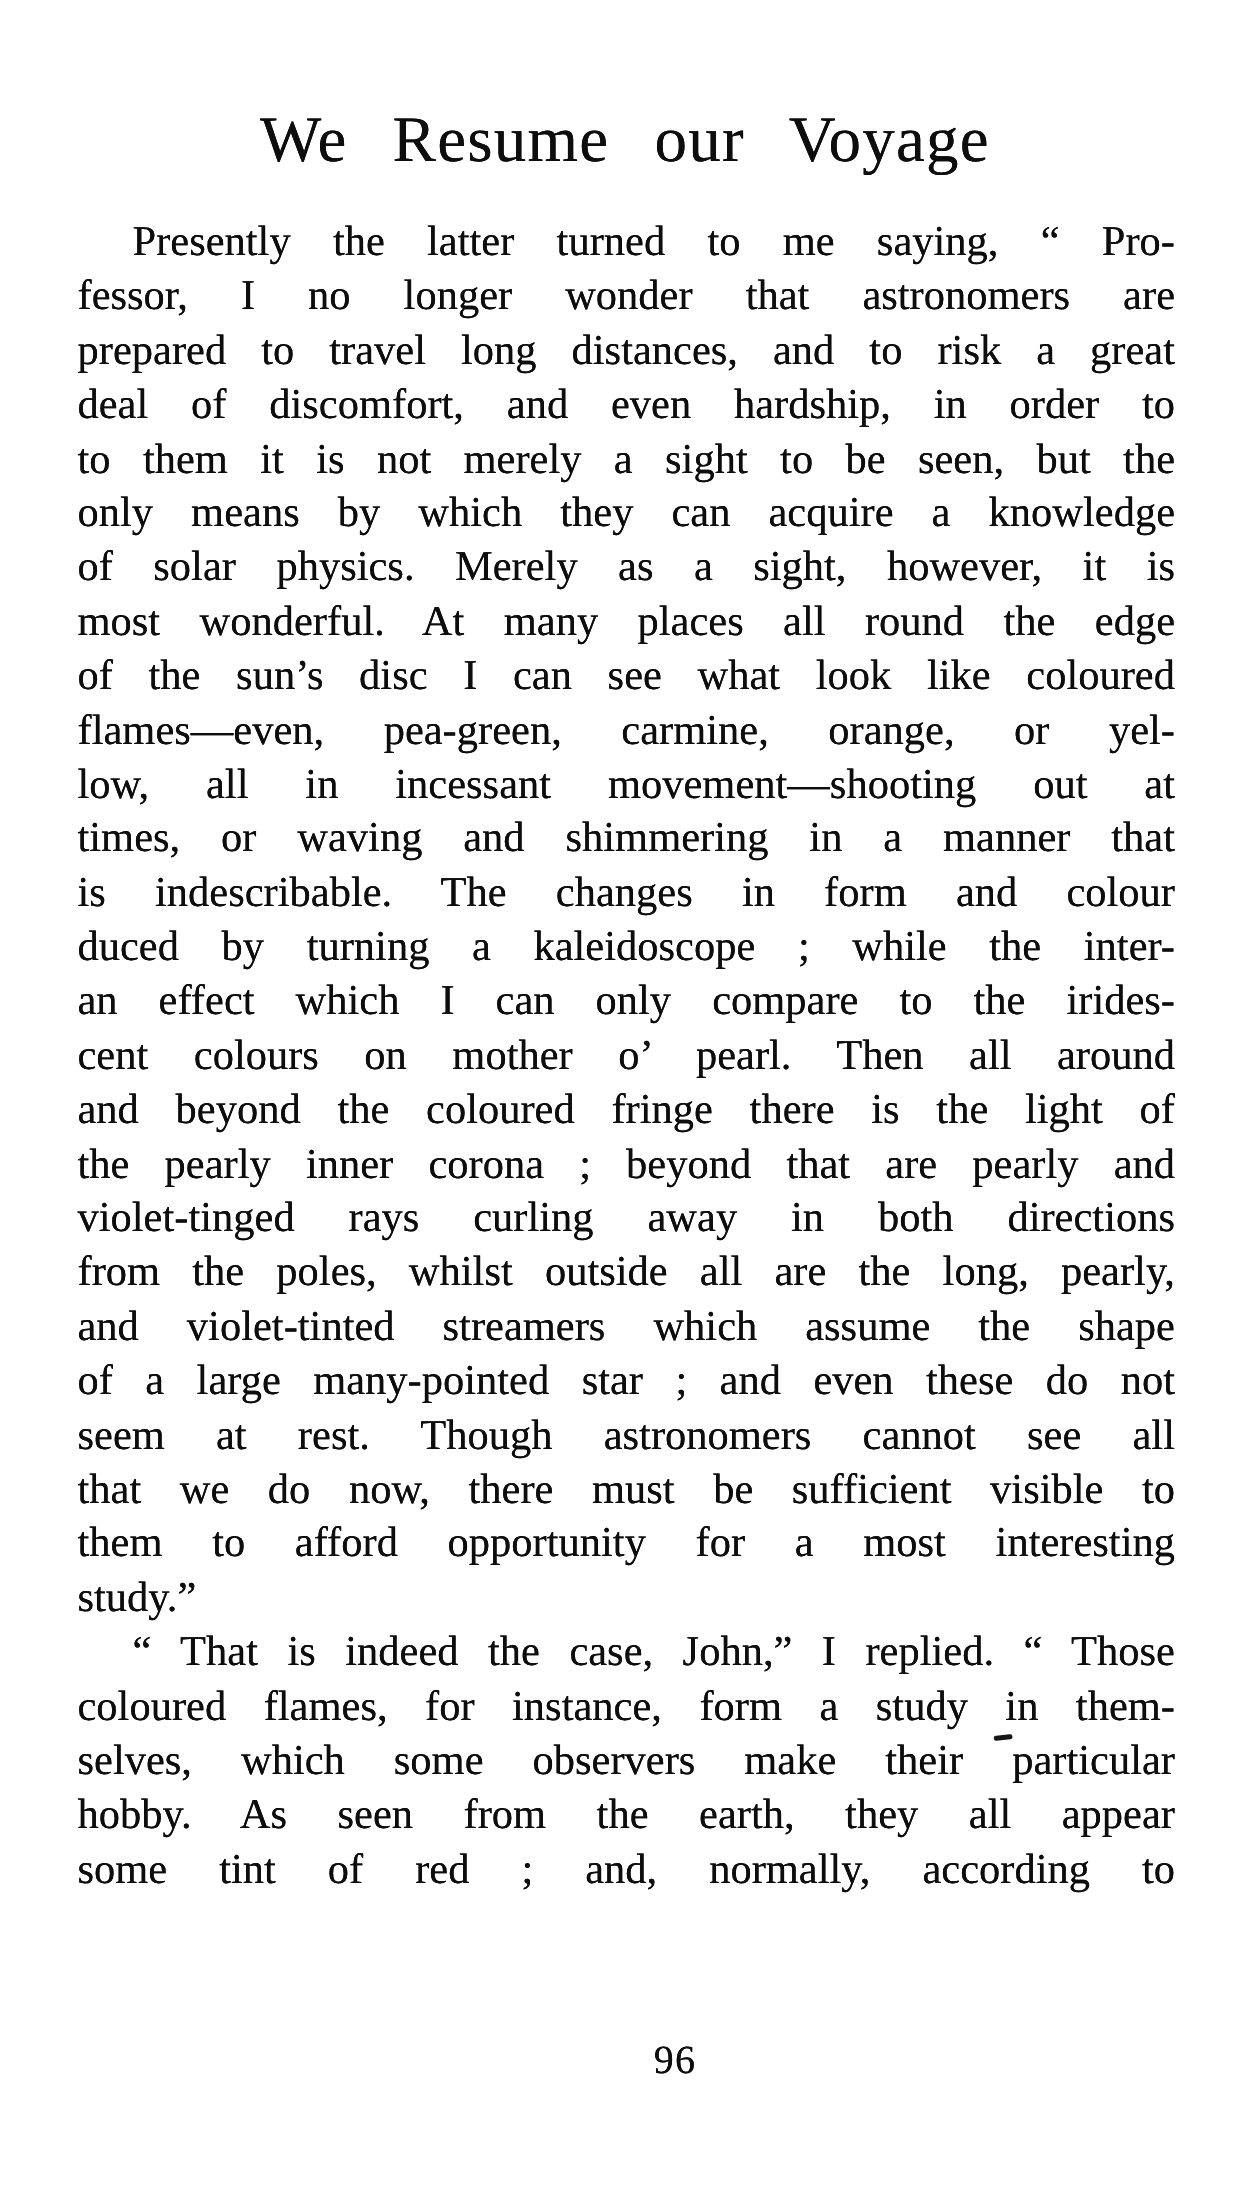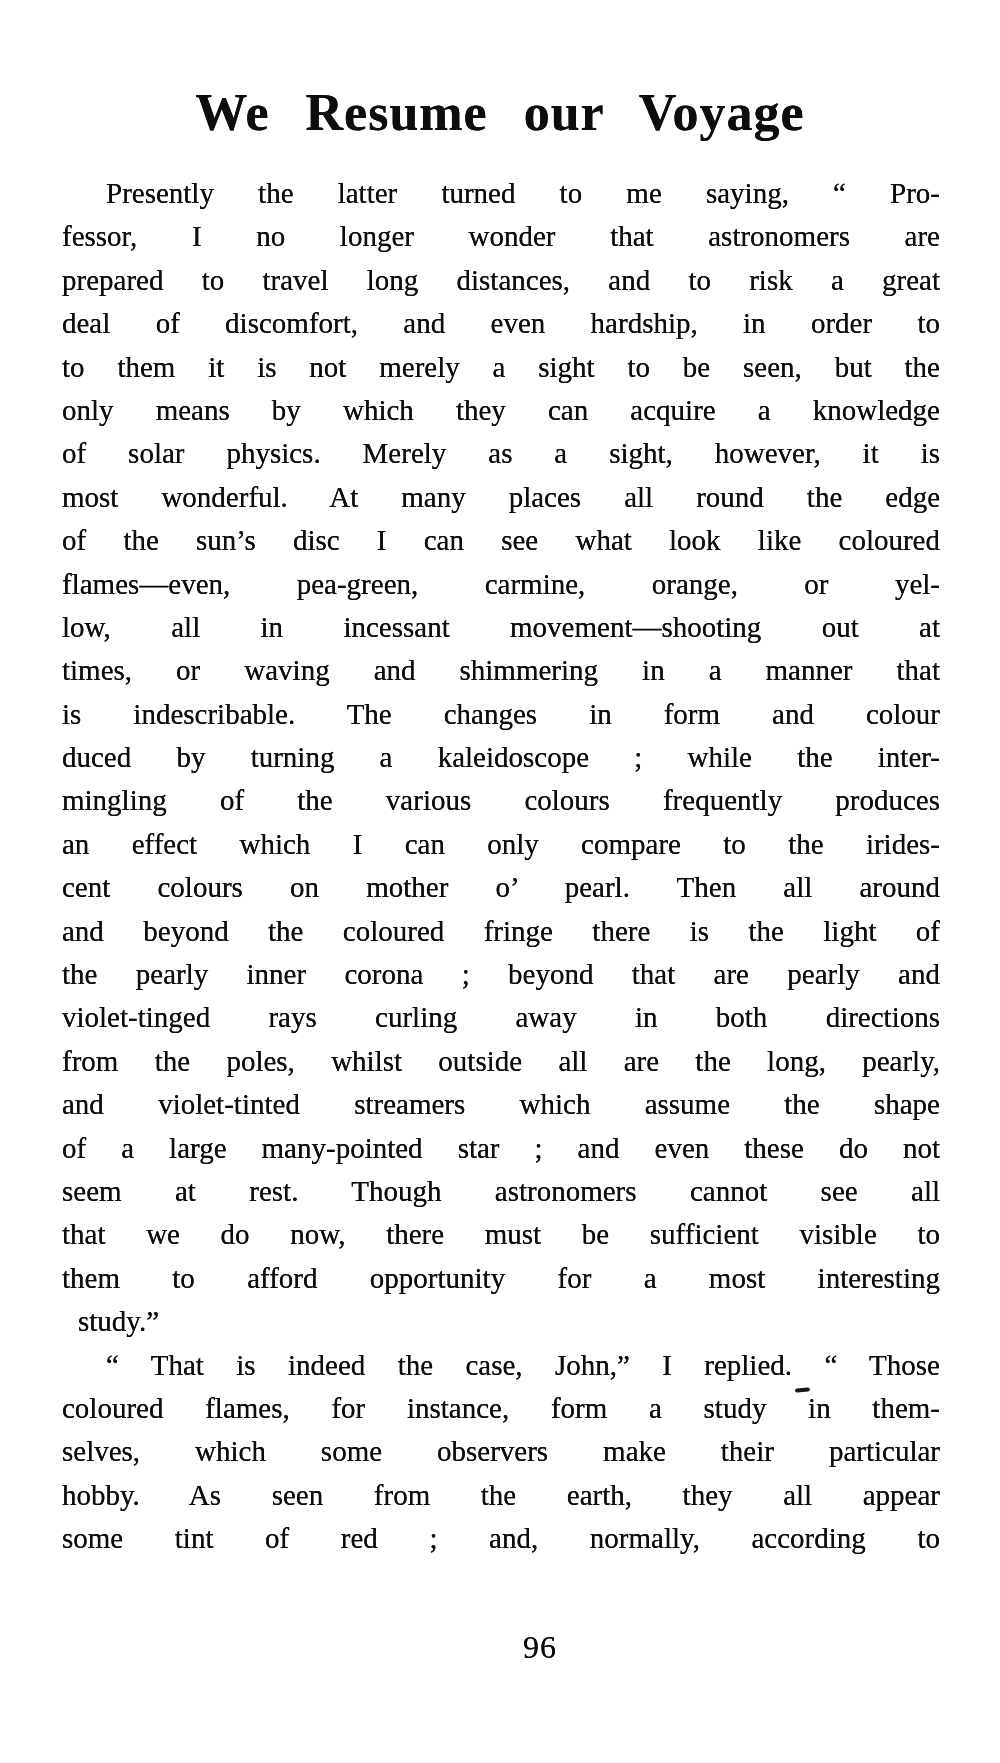--- a/index.html
+++ b/index.html
@@ -18,45 +18,44 @@
     text-shadow: 0 0 0.5px currentColor; 
   }
   .title {
     position: absolute;
     top: 82px;
     left: 0;
     width: 100%;
     margin: 0;
     text-align: center;
     font-size: 52px;
-    font-weight: bold;
+    font-weight: normal;
     line-height: 62px;
     letter-spacing: 1px;
     word-spacing: 22px;
   }
   .body-text {
     position: absolute;
     top: 172px;
     left: 62px;
     width: 878px;
-    font-size: 29px;
+    font-size: 34px;
   }
   .line {
     height: 43.4px;
     line-height: 43.4px;
     text-align: justify;
     text-align-last: justify;
   }
   .line.indent {
     text-indent: 44px;
   }
   .line.flush-left {
     text-align: center;
     text-align-last: left;
-    margin-left: 16px;
   }
   .ink-mark {
     position: absolute;
     top: 1388px;
     left: 795px;
     width: 15px;
     height: 4px;
     background: #151515;
     border-radius: 2px;
     transform: rotate(-6deg);
@@ -87,21 +86,20 @@
       <div class="line">to them it is not merely a sight to be seen, but the</div>
       <div class="line">only means by which they can acquire a knowledge</div>
       <div class="line">of solar physics.  Merely as a sight, however, it is</div>
       <div class="line">most wonderful.  At many places all round the edge</div>
       <div class="line">of the sun’s disc I can see what look like coloured</div>
       <div class="line">flames—even, pea-green, carmine, orange, or yel-</div>
       <div class="line">low, all in incessant movement—shooting out at</div>
       <div class="line">times, or waving and shimmering in a manner that</div>
       <div class="line">is indescribable.  The changes in form and colour</div>
       <div class="line">duced by turning a kaleidoscope ; while the inter-</div>
-      <div class="line">mingling of the various colours frequently produces</div>
       <div class="line">an effect which I can only compare to the irides-</div>
       <div class="line">cent colours on mother o’ pearl.  Then all around</div>
       <div class="line">and beyond the coloured fringe there is the light of</div>
       <div class="line">the pearly inner corona ; beyond that are pearly and</div>
       <div class="line">violet-tinged rays curling away in both directions</div>
       <div class="line">from the poles, whilst outside all are the long, pearly,</div>
       <div class="line">and violet-tinted streamers which assume the shape</div>
       <div class="line">of a large many-pointed star ; and even these do not</div>
       <div class="line">seem at rest.  Though astronomers cannot see all</div>
       <div class="line">that we do now, there must be sufficient visible to</div>

